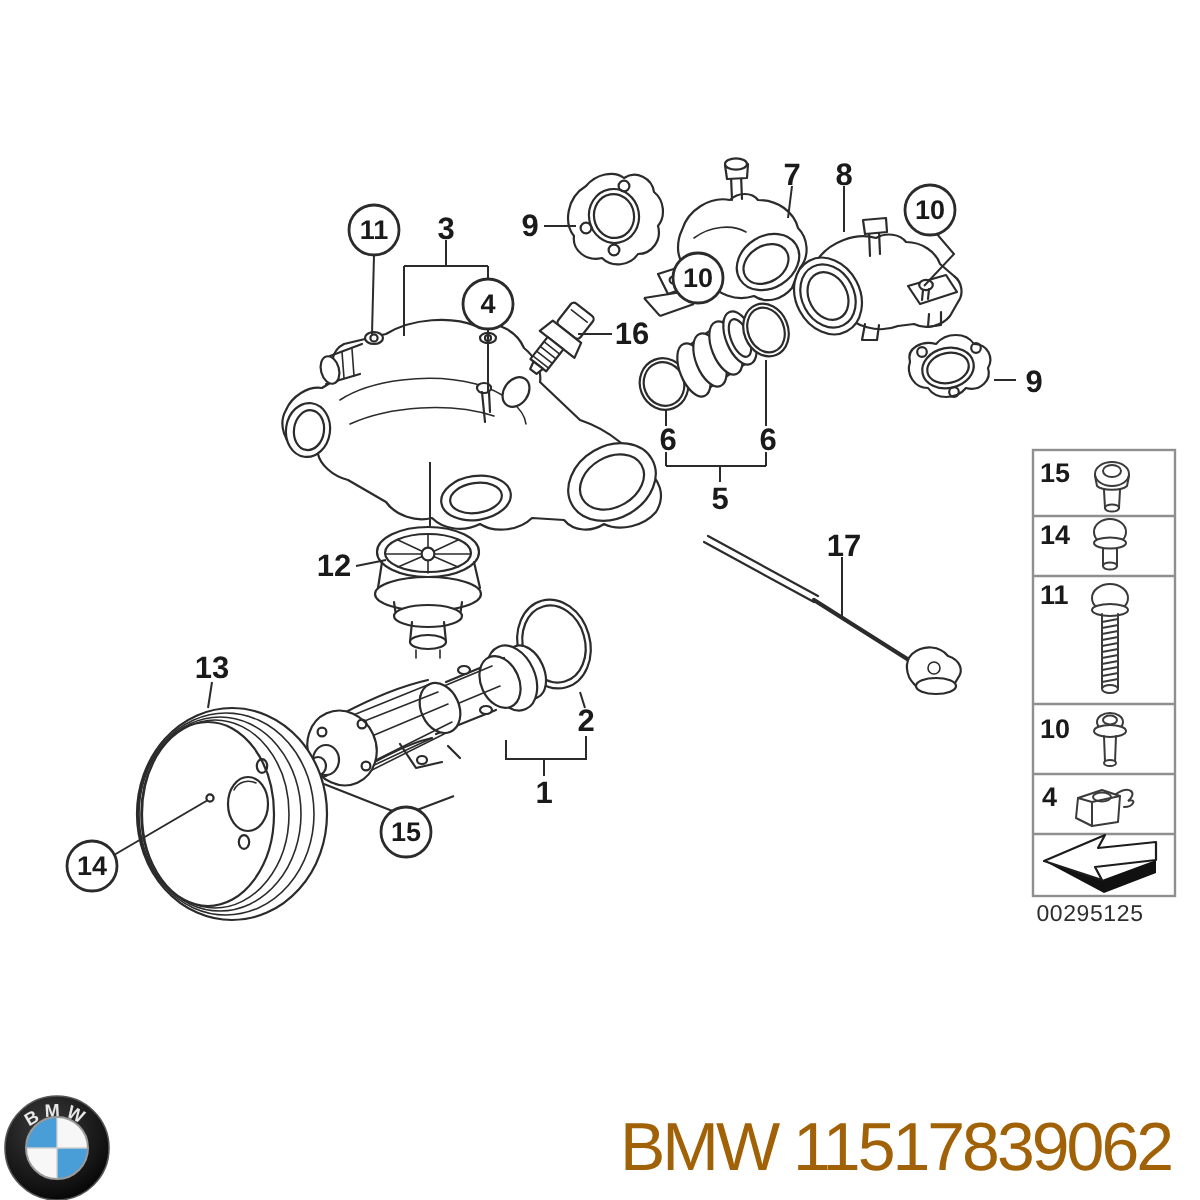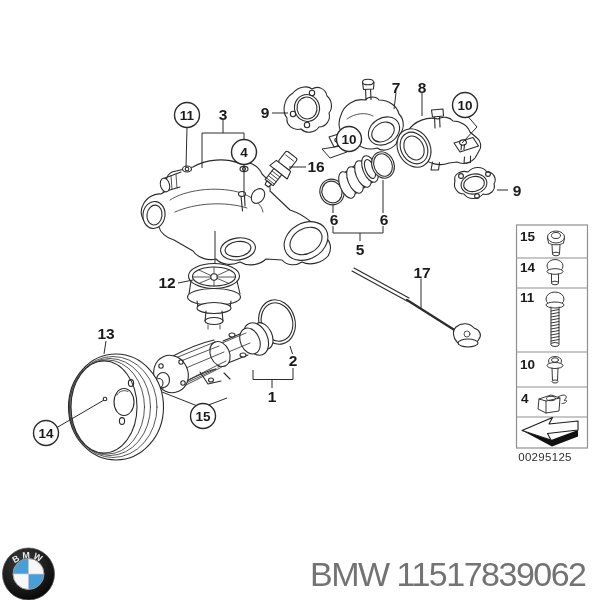--- a/index.html
+++ b/index.html
@@ -12,21 +12,21 @@
   .cl{fill:none;stroke:#2b2b2b;stroke-width:1;}
   .ccirc{fill:#fff;stroke:#2b2b2b;stroke-width:1.4;}
   .lbl{font:700 15.5px "Liberation Sans",sans-serif;fill:#1a1a1a;}
   .clbl{font:700 13.5px "Liberation Sans",sans-serif;fill:#1a1a1a;}
   .tbl{fill:none;stroke:#8f8f8f;stroke-width:1.2;}
   .snum{font:700 13.5px "Liberation Sans",sans-serif;fill:#1a1a1a;}
   .code{font:400 11.5px "Liberation Sans",sans-serif;fill:#2e2e2e;letter-spacing:.3px;}
   .bolt{fill:#fff;stroke:#3a3a3a;stroke-width:1;stroke-linejoin:round;}
   .boltl{fill:none;stroke:#3a3a3a;stroke-width:1;stroke-linecap:round;}
   #footer-text{position:absolute;left:310px;top:557px;font-size:34px;letter-spacing:-1.5px;
-       color:#737373;line-height:1;white-space:nowrap;}
+       color:#a16207;line-height:1;white-space:nowrap;}
   .logolet{font:700 9px "Liberation Sans",sans-serif;fill:#e8e8e8;letter-spacing:2.5px;}
 </style>
 </head>
 <body>
 
 <svg width="600" height="600" viewBox="0 0 600 600">
 
   <g>
     <path class="fw" d="M 193 167 C 206 159 226 158 238 163 C 248 160 258 165 262 174 C 267 178 271 185 270 191 L 290 210 C 305 215 318 226 322 236 C 330 238 333 248 328 256 C 322 263 310 266 302 262 C 296 266 287 266 282 260 L 266 259 C 260 265 248 267 240 262 C 232 266 222 265 216 259 C 208 261 198 258 193 251 L 174 240 C 166 238 160 232 159 227 L 150 226 C 142 222 139 212 143 205 C 146 198 154 193 161 194 L 169 189 C 164 183 166 175 172 172 Z"></path>
     <path class="ln thin" d="M 170 200 C 185 190 215 186 238 192 C 252 196 262 204 263 212"></path>

